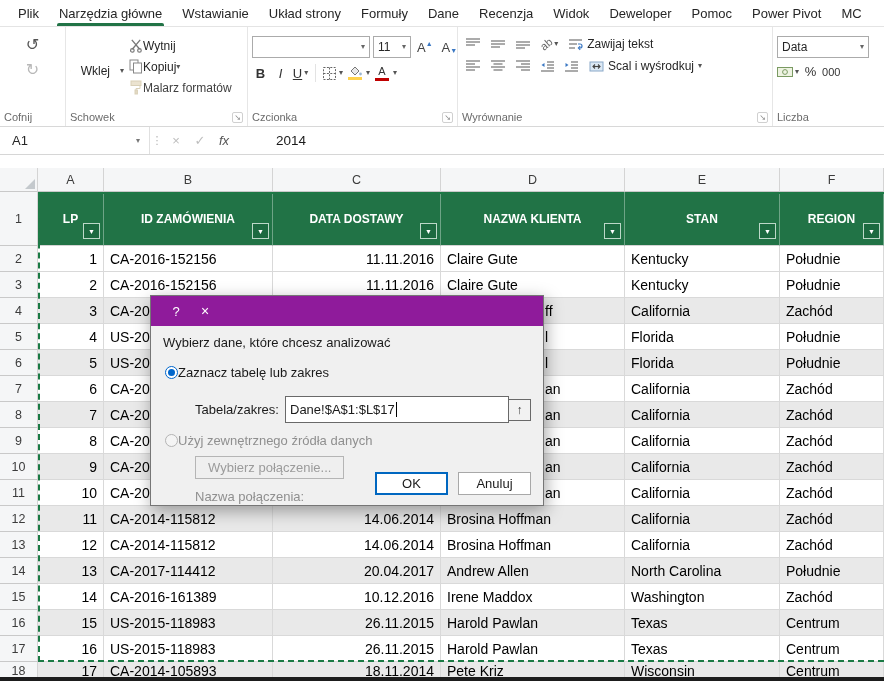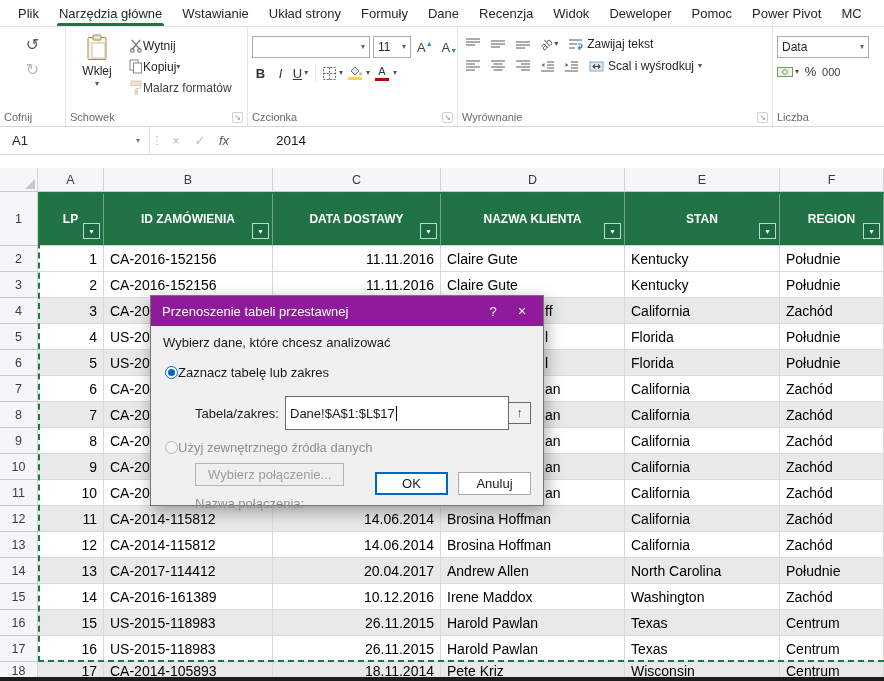--- a/index.html
+++ b/index.html
@@ -22,21 +22,21 @@
 .rfoot{height:19px;flex:none;display:flex;align-items:center;justify-content:flex-start;
   font-size:11px;color:#6b6b6b;position:relative;white-space:nowrap}
 .launcher{position:absolute;right:0;bottom:3px;font-size:8px;color:#8a8a8a;border:1px solid #d0d0d0;
   border-radius:2px;width:11px;height:11px;line-height:9px;text-align:center;background:#fff}
 button{background:none;border:none;font-family:inherit;cursor:default}
 .dd{font-size:8px;color:#555;line-height:1}
 .undo-body{flex-direction:column;align-items:center;gap:9px;padding-top:7px}
 .ibtn{font-size:16px;color:#555;line-height:1}
 .ibtn.dim{color:#b8b8b8}
 .clip-body{gap:5px}
-.bigbtn{width:54px;display:flex;flex-direction:column;align-items:center;gap:2px;padding-top:4px;
+.bigbtn{width:54px;display:flex;flex-direction:row;align-items:center;gap:10px;padding-top:4px;
   font-size:12px;color:#262626}
 .smallcol{display:flex;flex-direction:column;gap:6px;padding-top:9px}
 .sbtn{display:flex;align-items:center;font-size:12px;color:#262626;white-space:nowrap}
 .sbtn.dim{color:#404040}
 .sbtn.dim svg{opacity:.5}
 .fg-rows{display:flex;flex-direction:column;gap:6px;padding-top:6px}
 .fg-row{display:flex;align-items:center;gap:3px}
 .combo{border:1px solid #ababab;background:#fff;height:22px;display:flex;align-items:center;
   font-size:12px;padding:0 4px;color:#262626}
 .combo .dd{margin-left:auto;padding-left:4px;color:#666}
@@ -105,21 +105,21 @@
 .drow{display:flex;align-items:center;margin:0 0 8px 2px}
 .radio{width:13px;height:13px;border-radius:50%;border:1px solid #8a8a8a;background:#fff;
   flex:none;position:relative;display:inline-block}
 .radio.sel{border-color:var(--radio-blue,#0066cc)}
 .radio.sel::after{content:"";position:absolute;left:2px;top:2px;width:7px;height:7px;
   border-radius:50%;background:var(--radio-blue,#0066cc)}
 .radio.dis{border-color:#b4b4b4;background:#f4f4f4}
 .dis-label{color:#8f8f8f}
 .rangerow{display:flex;align-items:center;margin:16px 0 10px 32px}
 .rlabel{width:90px;flex:none}
-.rinput{flex:1;height:34px;border:1px solid #696969;background:#fff;display:flex;align-items:center;
+.rinput{flex:1;height:27px;border:1px solid #696969;background:#fff;display:flex;align-items:center;
   padding:0 4px;overflow:hidden;white-space:nowrap}
 .caret{display:inline-block;width:1px;height:15px;background:#000;margin-left:1px}
 .rpick{width:22px;height:22px;flex:none;border:1px solid #696969;border-left:none;background:#f2f2f2;
   display:flex;align-items:center;justify-content:center;font-size:12px;color:#333}
 .connbtn{display:block;margin:2px 0 10px 32px;height:23px;padding:0 12px;background:#efefef;
   border:1px solid #b5b5b5;color:#9b9b9b;font-size:13px}
 .connlabel{margin-left:32px;color:#8f8f8f}
 .dfoot{position:absolute;right:12px;bottom:11px;display:flex;gap:10px}
 .btn{min-width:73px;height:23px;background:#fff;border:1px solid #a8a8a8;font-size:13px;
   color:#1a1a1a;text-align:center}
@@ -557,21 +557,20 @@
         <div class="cell c3 shade">Pete Kriz</div>
         <div class="cell c4 shade">Wisconsin</div>
         <div class="cell c5 shade">Centrum</div>
       </div>
     <div class="ants"></div>
     <div class="bottombar"></div>
   </div>
 
   <div class="dialog">
     <div class="dtitle">
-      <span class="ttl">Przenoszenie tabeli przestawnej</span>
       <span class="dhelp">?</span>
       <span class="dclose">×</span>
     </div>
     <div class="dbody">
       <div class="dprompt">Wybierz dane, które chcesz analizować</div>
       <div class="drow">
         <span class="radio sel"></span>
         <span>Zaznacz tabelę lub zakres</span>
       </div>
       <div class="rangerow">

